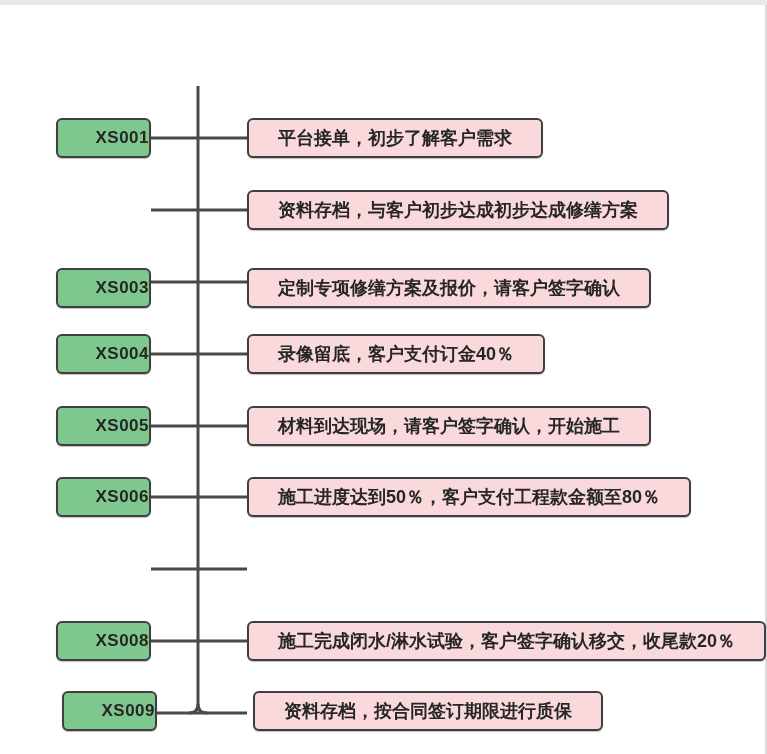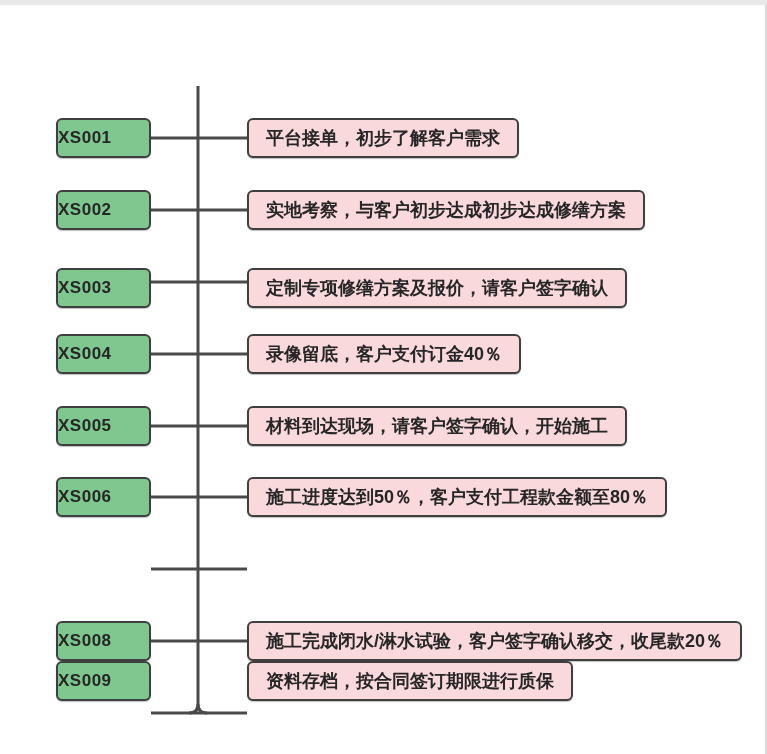--- a/index.html
+++ b/index.html
@@ -21,28 +21,28 @@
   }
   .title-bubble span{color:var(--title-text);font-size:23px;font-weight:bold;letter-spacing:1px;white-space:nowrap;}
 
   #connectors{position:absolute;left:0;top:0;width:767px;height:754px;pointer-events:none;}
   #connectors line,#connectors path{stroke:var(--line);stroke-width:3;fill:none;}
 
   .row{position:absolute;left:0;right:0;height:40px;}
   .step-code{
     position:absolute;left:56px;top:0;width:95px;height:40px;box-sizing:border-box;
     background:var(--step-fill);border:2.5px solid var(--box-border);border-radius:6px;
-    display:flex;align-items:center;justify-content:flex-start;
+    display:flex;align-items:center;justify-content:flex-end;
     box-shadow:0 1px 1px rgba(0,0,0,0.25);
   }
   .step-code span{font-size:17px;font-weight:bold;color:var(--text);letter-spacing:0.5px;}
   .step-desc{
     position:absolute;left:247px;top:0;height:40px;box-sizing:border-box;
     background:var(--desc-fill);border:2.5px solid var(--box-border);border-radius:6px;
-    display:flex;align-items:center;padding:0 17px;white-space:nowrap;
+    display:flex;align-items:center;padding:0 29px;white-space:nowrap;
     box-shadow:0 1px 1px rgba(0,0,0,0.25);
   }
   .step-desc span{font-size:18px;font-weight:bold;color:var(--text);}
 </style>
 </head>
 <body>
 
 <div class="canvas">
   <div class="top-strip"></div>
   <div class="right-strip"></div>
@@ -66,25 +66,22 @@
   <div id="rows">
       <div class="row" style="top: 118px;">
       <div class="step-code">
         <span>XS001</span>
       </div>
       <div class="step-desc">
         <span>平台接单，初步了解客户需求</span>
       </div>
     </div>
       <div class="row" style="top: 190px;">
-      <div class="step-code">
-        <span>XS002</span>
-      </div>
       <div class="step-desc">
-        <span>实地考察，与客户初步达成初步达成修缮方案</span>
+        <span>资料存档，与客户初步达成初步达成修缮方案</span>
       </div>
     </div>
       <div class="row" style="top: 268px;">
       <div class="step-code">
         <span>XS003</span>
       </div>
       <div class="step-desc">
         <span>定制专项修缮方案及报价，请客户签字确认</span>
       </div>
     </div>
@@ -115,21 +112,21 @@
       <div class="row" style="top: 549px;">
     </div>
       <div class="row" style="top: 621px;">
       <div class="step-code">
         <span>XS008</span>
       </div>
       <div class="step-desc">
         <span>施工完成闭水/淋水试验，客户签字确认移交，收尾款20％</span>
       </div>
     </div>
-      <div class="row" style="top: 661px;">
+      <div class="row" style="top: 691px; margin-left: 6px;">
       <div class="step-code">
         <span>XS009</span>
       </div>
       <div class="step-desc">
         <span>资料存档，按合同签订期限进行质保</span>
       </div>
     </div>
     </div>
 
 </div>

